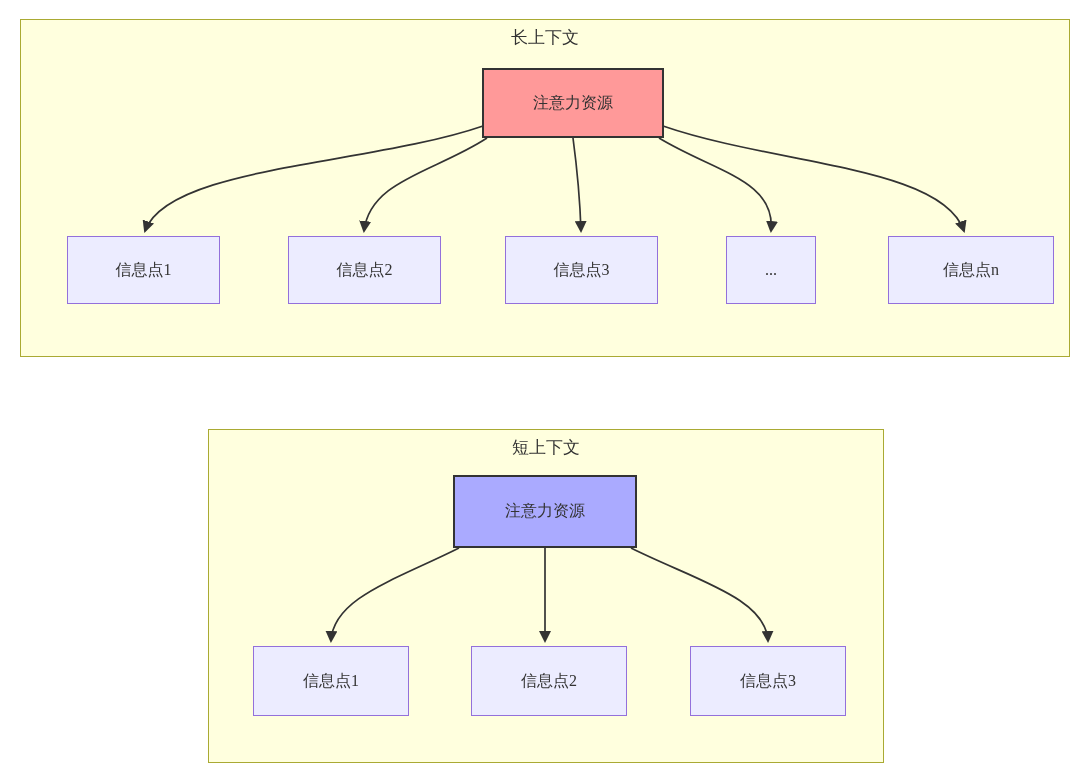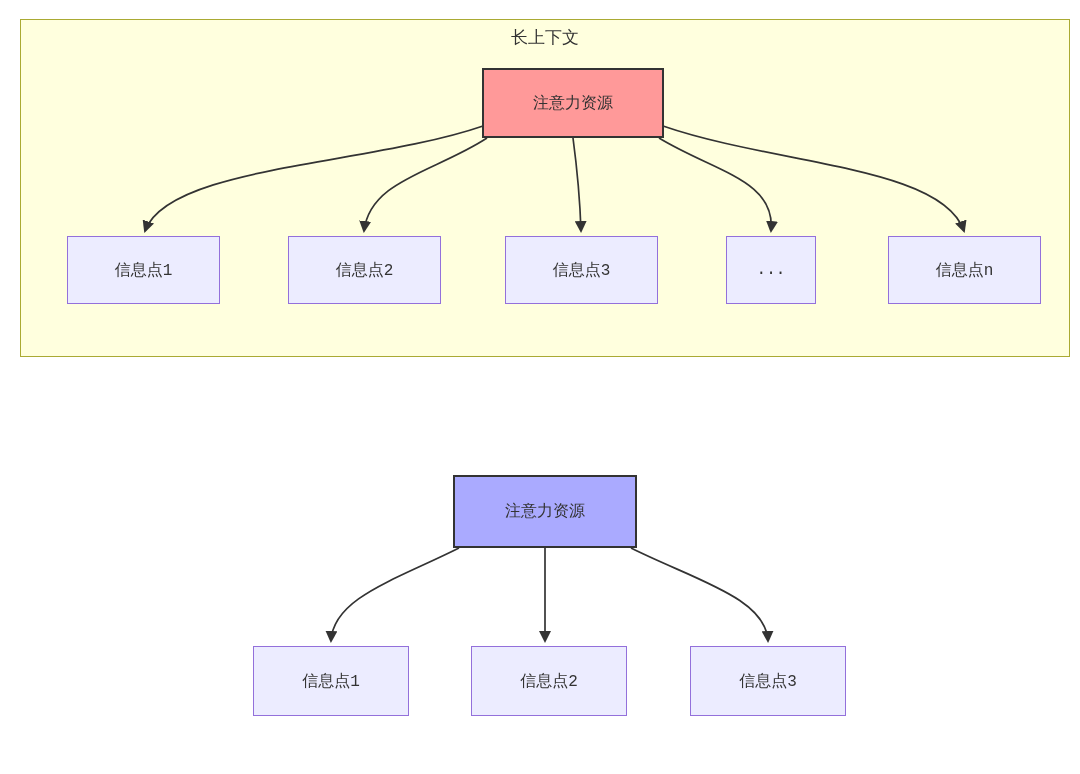--- a/index.html
+++ b/index.html
@@ -1,21 +1,21 @@
 <!DOCTYPE html>
 <html style="--cluster_fill: #ffffde; --cluster_border: #aaaa33; --node_fill: #ececff; --node_border: #9370db; --attention_long_fill: #ff9999; --attention_short_fill: #aaaaff; --attention_border: #333333; --arrow: #333333; --text: #333333;"><head>
 <meta charset="utf-8">
 <style>
   html, body { margin: 0; padding: 0; background: #ffffff; }
   .page {
     position: relative;
     width: 1080px;
     height: 774px;
     background: #ffffff;
-    font-family: Liberation Mono, monospace;
+    font-family: Liberation Serif, serif;
     color: var(--text, #333333);
     overflow: hidden;
   }
   .cluster {
     position: absolute;
     background: var(--cluster_fill, #ffffde);
     border: 1.5px solid var(--cluster_border, #aaaa33);
     box-sizing: border-box;
   }
   .cluster-title {
@@ -60,20 +60,23 @@
 </style>
 </head>
 <body>
 
 <div class="page">
 
   <div class="cluster" style="left:20px; top:19px; width:1050px; height:338px;">
     <div class="cluster-title">长上下文</div>
   </div>
 
+  <div class="cluster" style="left:208px; top:429px; width:676px; height:334px;">
+    <div class="cluster-title">短上下文</div>
+  </div>
 
   <svg class="arrow-layer" viewBox="0 0 1080 774">
     <defs>
       <marker id="arrowhead" markerUnits="userSpaceOnUse" markerWidth="12" markerHeight="12" refX="10" refY="6" orient="auto">
         <path d="M0,0 L12,6 L0,12 z" fill="#333333"></path>
       </marker>
     </defs>
 
     <path class="arrow" d="M 483,126 C 370,165 168,166 145,231" marker-end="url(#arrowhead)"></path>
     <path class="arrow" d="M 487,138 C 435,172 370,180 364,231" marker-end="url(#arrowhead)"></path>
@@ -85,21 +88,21 @@
     <path class="arrow" d="M 545,548 C 545,578 545,610 545,641" marker-end="url(#arrowhead)"></path>
     <path class="arrow" d="M 631,548 C 695,580 766,598 768,641" marker-end="url(#arrowhead)"></path>
   </svg>
 
   <div class="node attention long" style="left:482px; top:68px; width:182px; height:70px;">注意力资源</div>
 
   <div class="node" style="left:67px; top:236px; width:153px; height:68px;">信息点1</div>
   <div class="node" style="left:288px; top:236px; width:153px; height:68px;">信息点2</div>
   <div class="node" style="left:505px; top:236px; width:153px; height:68px;">信息点3</div>
   <div class="node" style="left:726px; top:236px; width:90px; height:68px;">...</div>
-  <div class="node" style="left:888px; top:236px; width:153px; height:68px;">信息点n</div>
+  <div class="node" style="left:888px; top:236px; width:166px; height:68px;">信息点n</div>
 
   <div class="node attention short" style="left:453px; top:475px; width:184px; height:73px;">注意力资源</div>
 
   <div class="node" style="left:253px; top:646px; width:156px; height:70px;">信息点1</div>
   <div class="node" style="left:471px; top:646px; width:156px; height:70px;">信息点2</div>
   <div class="node" style="left:690px; top:646px; width:156px; height:70px;">信息点3</div>
 
 </div>
 
 </body></html>

